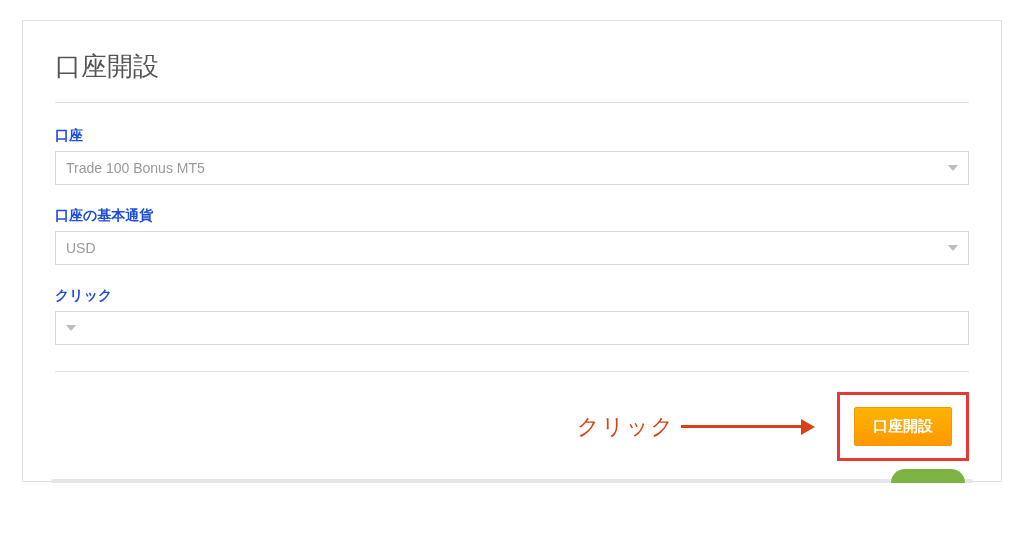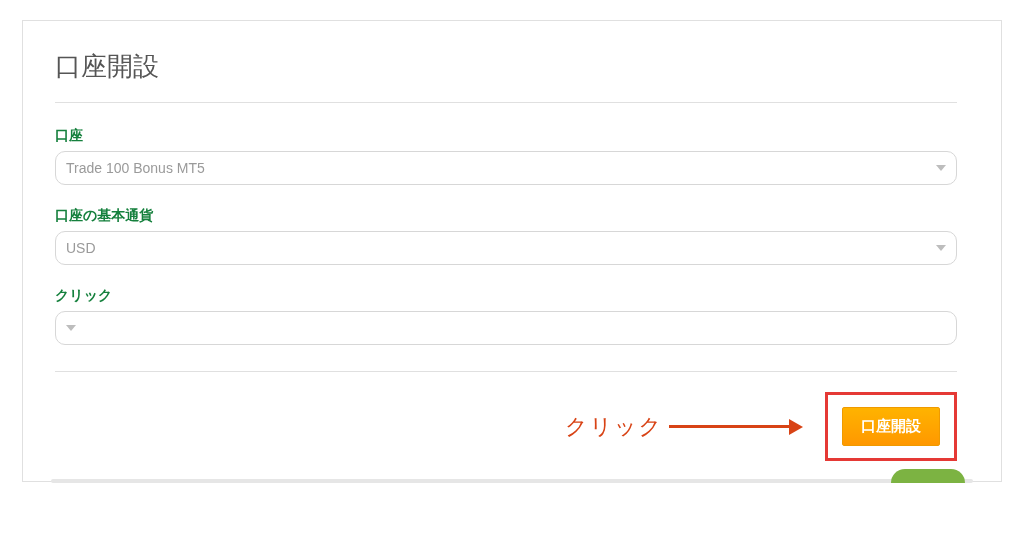--- a/index.html
+++ b/index.html
@@ -3,46 +3,46 @@
   <meta charset="utf-8">
   <style>
     * { box-sizing: border-box; margin: 0; padding: 0; }
     body {
       font-family: "Hiragino Sans", "Yu Gothic", Meiryo, sans-serif;
       background: #ffffff;
       padding: 20px;
     }
     .panel {
       border: 1px solid #e0e0e0;
-      padding: 28px 44px 20px 32px;
+      padding: 28px 32px 20px 32px;
       width: 980px;
       margin: 0 auto;
       position: relative;
     }
     .page-title {
       font-size: 26px;
       color: #555;
       font-weight: 500;
       padding-bottom: 18px;
       border-bottom: 1px solid #e0e0e0;
       margin-bottom: 24px;
     }
     .field { margin-bottom: 22px; }
     .field-label {
       font-size: 14px;
       font-weight: 700;
-      color: #15803d;
+      color: #1d4ed8;
       margin-bottom: 6px;
       display: block;
     }
     .select {
       position: relative;
       width: 100%;
       border: 1px solid #d7d7d7;
-      border-radius: 10px;
+      border-radius: 0;
       background: #fff;
       height: 34px;
       display: flex;
       align-items: center;
       padding: 0 10px;
       cursor: pointer;
     }
     .select-value {
       color: #9a9a9a;
       font-size: 14px;

